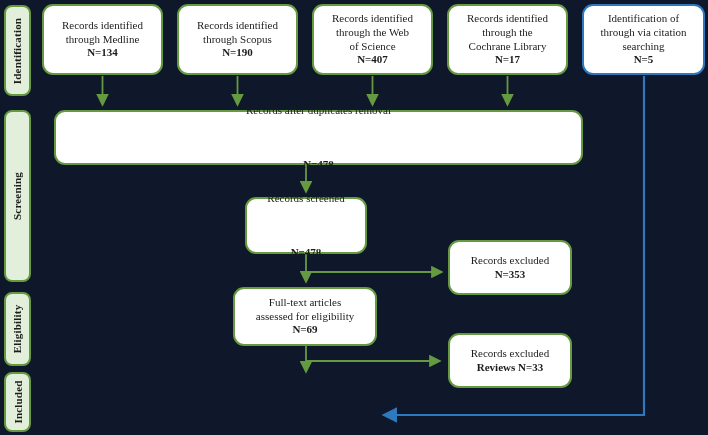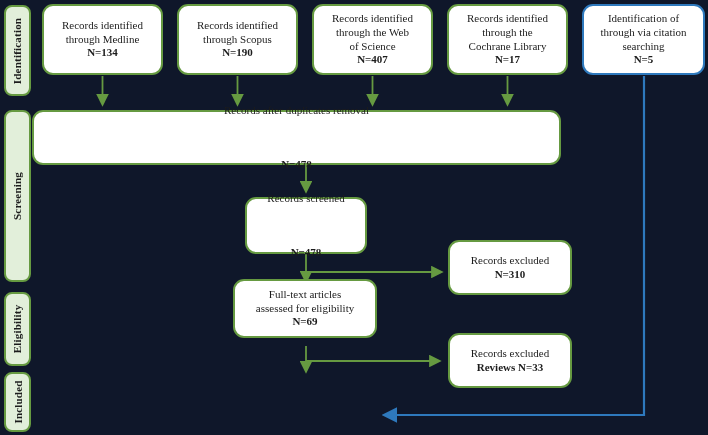--- a/index.html
+++ b/index.html
@@ -90,36 +90,36 @@
 Cochrane Library</span>
     <span class="box-n">N=17</span>
   </div>
   <div class="box blue" style="left:582px;top:4px;width:123px;height:71px;">
     <span class="box-text">Identification of
 through via citation
 searching</span>
     <span class="box-n">N=5</span>
   </div>
 
-  <div class="box" style="left:32px;top:110px;width:529px;height:55px;gap:40px;">
+  <div class="box" style="left:54px;top:110px;width:529px;height:55px;gap:40px;">
     <span class="box-text">Records after duplicates removal</span>
     <span class="box-n">N=478</span>
   </div>
 
   <div class="box" style="left:245px;top:197px;width:122px;height:57px;gap:40px;">
     <span class="box-text">Records screened</span>
     <span class="box-n">N=478</span>
   </div>
 
   <div class="box" style="left:448px;top:240px;width:124px;height:55px;">
     <span class="box-text">Records excluded</span>
-    <span class="box-n">N=310</span>
+    <span class="box-n">N=353</span>
   </div>
 
-  <div class="box" style="left:233px;top:279px;width:144px;height:59px;">
+  <div class="box" style="left:233px;top:287px;width:144px;height:59px;">
     <span class="box-text">Full-text articles
 assessed for eligibility</span>
     <span class="box-n">N=69</span>
   </div>
 
   <div class="box" style="left:448px;top:333px;width:124px;height:55px;">
     <span class="box-text">Records excluded</span>
     <span class="box-n">Reviews N=33</span>
   </div>
 

